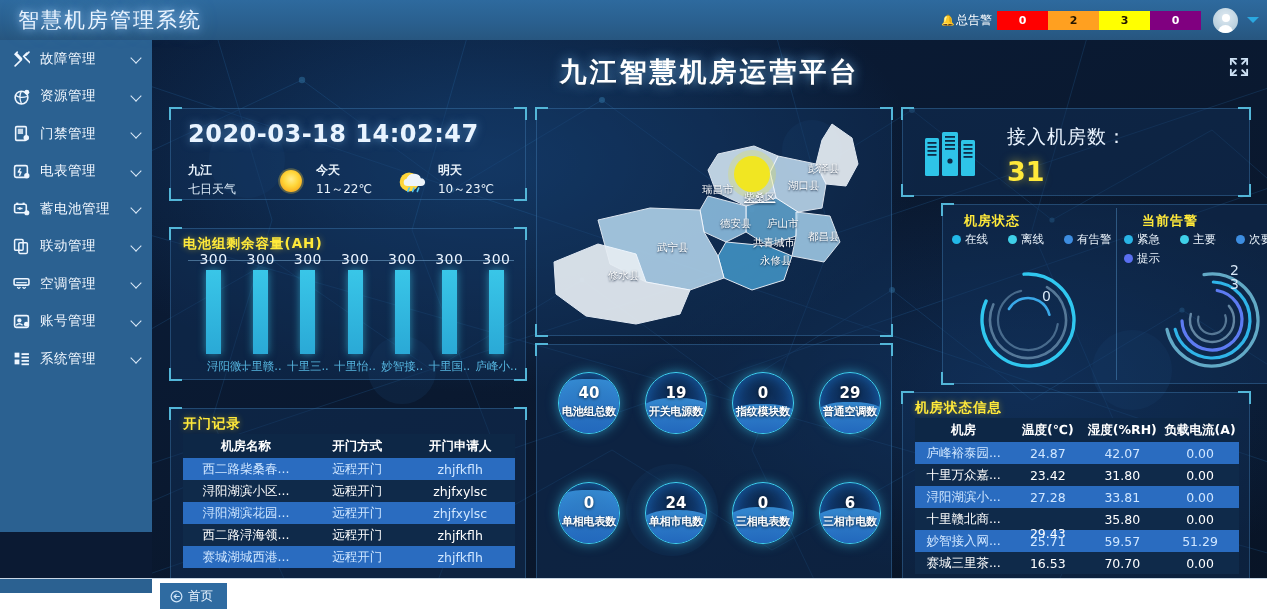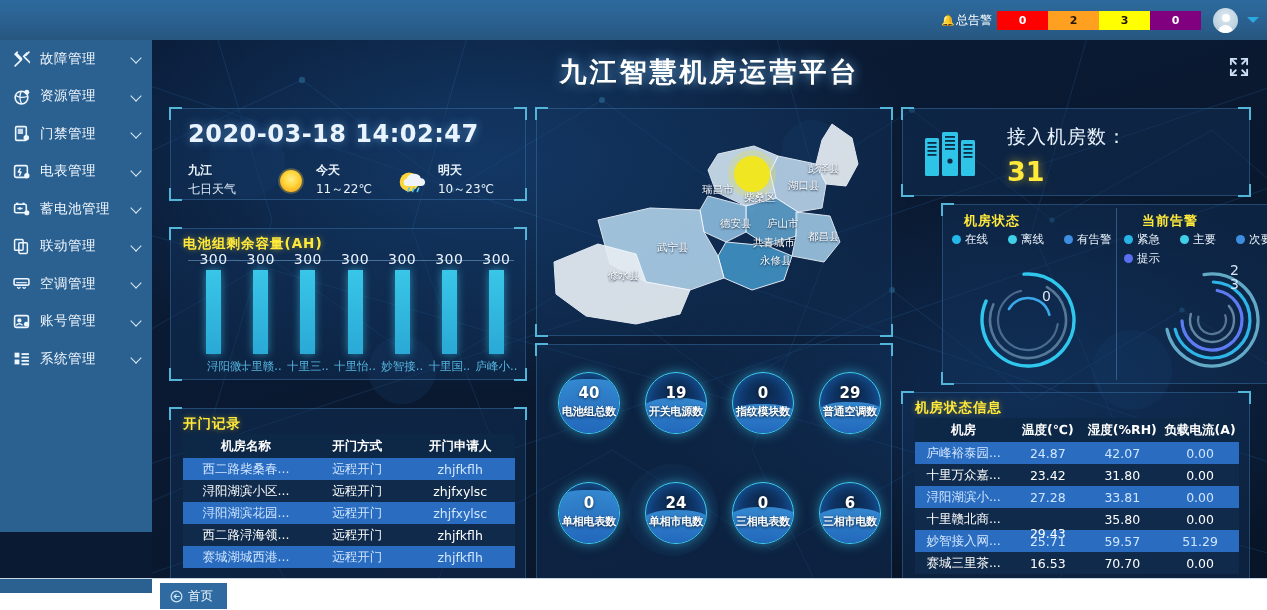--- a/index.html
+++ b/index.html
@@ -201,20 +201,21 @@
     cursor: pointer;
   }
   .home-tab .ht-ico { margin-right: 5px; display: flex; }
 </style>
 </head>
 <body>
 
 <div id="app">
 
   <div class="topbar">
+    <div class="brand">智慧机房管理系统</div>
     <div class="top-right">
       <div class="bell-label">
         <span class="bell-ico">🔔</span>
         <span>总告警</span>
       </div>
       <div class="badges" id="badges">
           <div class="badge" style="background: rgb(255, 0, 0); color: rgb(255, 255, 255);">0</div>
           <div class="badge" style="background: rgb(255, 160, 32);">2</div>
           <div class="badge" style="background: rgb(255, 255, 0);">3</div>
           <div class="badge" style="background: rgb(128, 0, 128); color: rgb(255, 255, 255);">0</div>
@@ -549,21 +550,21 @@
               <path d="M58 108 L110 96 L160 98 L164 120 L178 144 L184 166 L150 178 L106 170 L70 152 Z" fill="#aed0e8" opacity="0.9"></path>
               <path d="M14 150 L58 132 L96 142 L106 170 L150 178 L140 202 L96 212 L46 204 L16 182 Z" fill="#e6edf3" opacity="0.92"></path>
             </g>
             <circle cx="212" cy="62" r="18" fill="#f2e71c" opacity="0.96"></circle>
             <circle cx="212" cy="62" r="24" fill="#f2e71c" opacity="0.22"></circle>
           </svg>
           <div id="map-labels">
               <div class="map-label" style="left: 268px; top: 50px;">彭泽县</div>
               <div class="map-label" style="left: 162px; top: 71px;">瑞昌市</div>
               <div class="map-label" style="left: 248px; top: 67px;">湖口县</div>
-              <div class="map-label" style="left: 204px; top: 79px;">柴桑区</div>
+              <div class="map-label" style="left: 204px; top: 79px; text-decoration: underline;">柴桑区</div>
               <div class="map-label" style="left: 180px; top: 105px;">德安县</div>
               <div class="map-label" style="left: 227px; top: 105px;">庐山市</div>
               <div class="map-label" style="left: 117px; top: 129px;">武宁县</div>
               <div class="map-label" style="left: 213px; top: 124px;">共青城市</div>
               <div class="map-label" style="left: 268px; top: 118px;">都昌县</div>
               <div class="map-label" style="left: 220px; top: 142px;">永修县</div>
               <div class="map-label" style="left: 68px; top: 157px;">修水县</div>
             </div>
         </div>
       </div>

